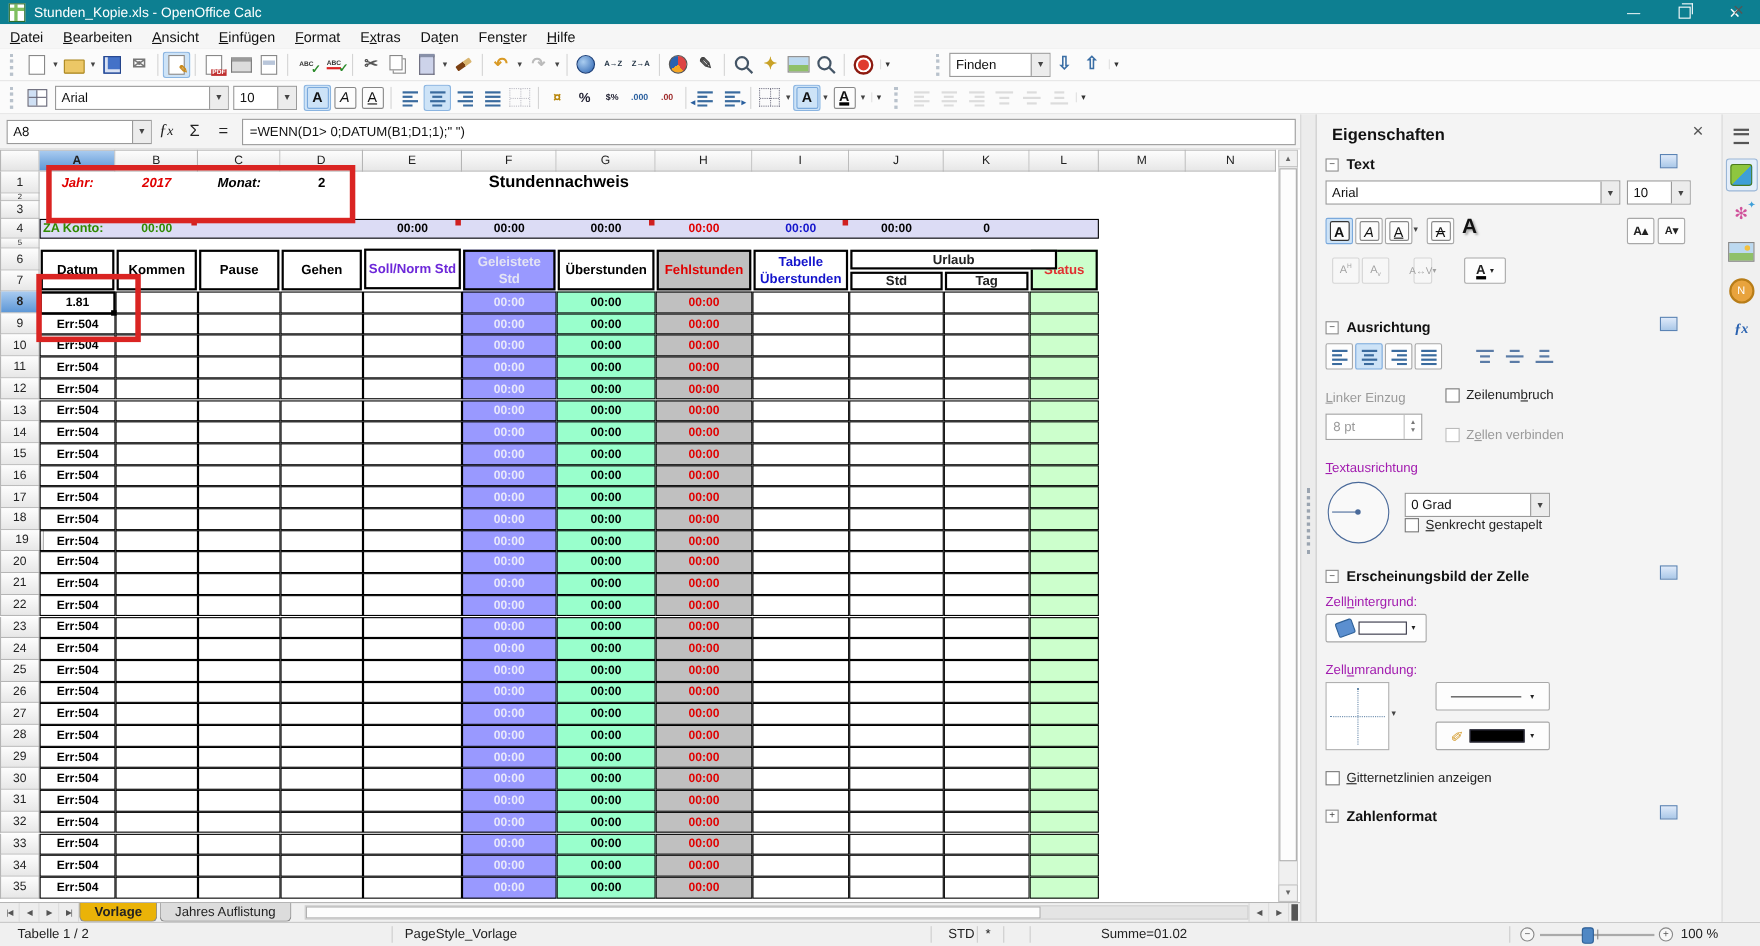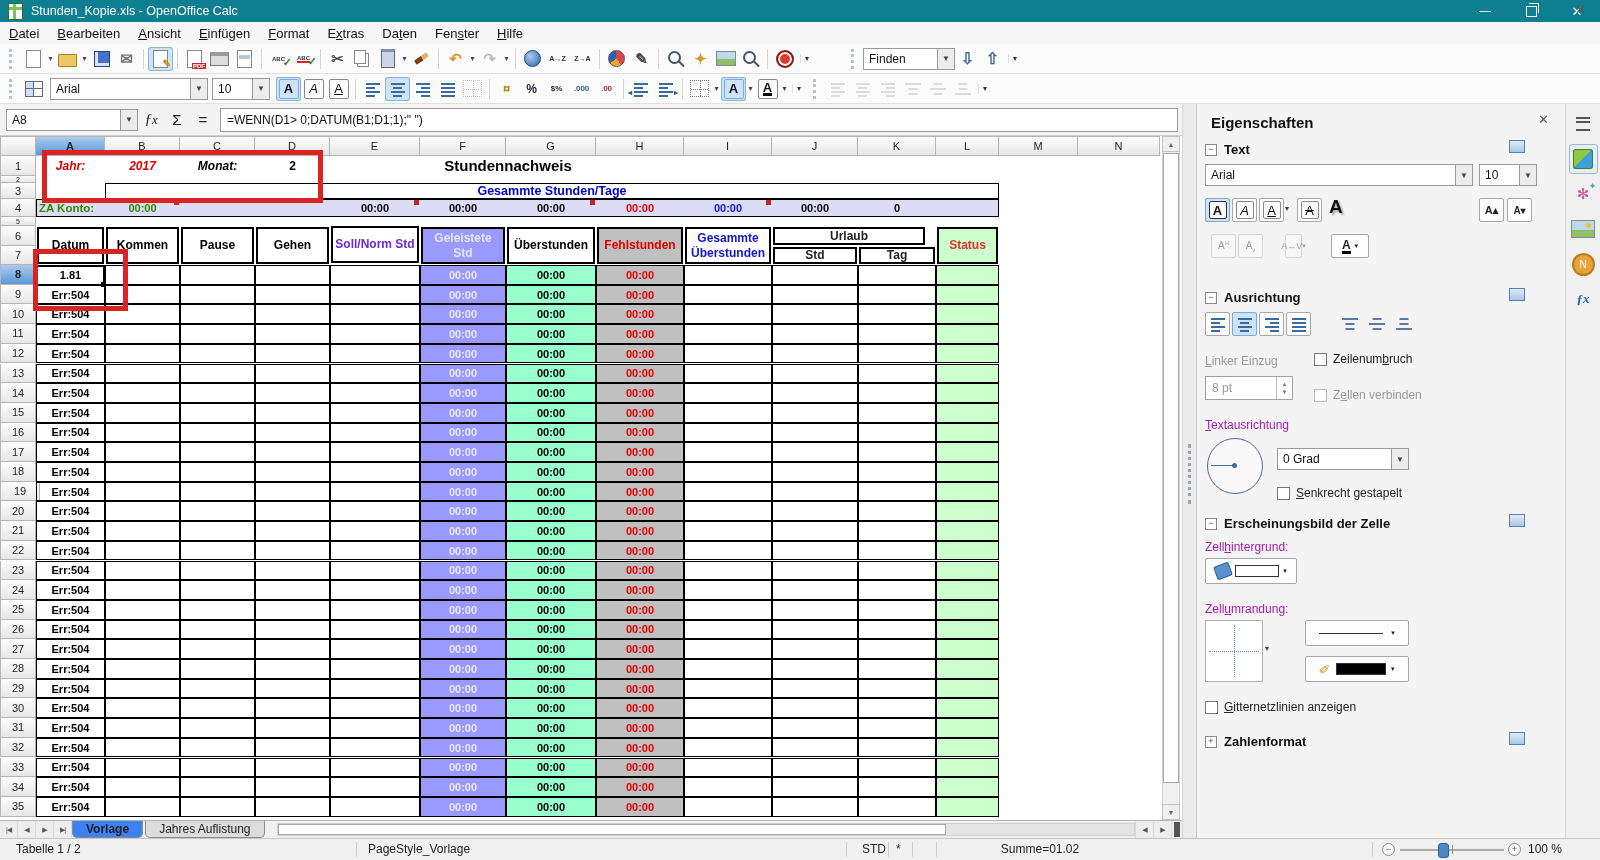--- a/index.html
+++ b/index.html
@@ -100,21 +100,21 @@
   .sthumb{position:absolute;background:#fdfdfd;border:1px solid #aaa;box-sizing:border-box}
   
   .ann{position:absolute;border:5px solid #da2422;z-index:40;pointer-events:none}
   
   #tabbar{position:absolute;left:0;top:820px;width:1182px;height:18px;background:#f0f0f0;border-top:1px solid #b5b5b5;
           display:flex;align-items:stretch;box-sizing:border-box}
   .tnav{width:17px;display:flex;align-items:center;justify-content:center;font-size:7px;color:#555;
         border-right:1px solid #d8d8d8;background:#ededed;letter-spacing:-1px}
   .stab{padding:0 13px;display:flex;align-items:center;font-size:12px;color:#222;background:#dcdcdc;
         border:1px solid #8a8a8a;border-top:none;border-radius:0 0 5px 5px;margin-right:2px}
-  .stab.on{background:#3b82f6;font-weight:bold}
+  .stab.on{background:#eab308;font-weight:bold}
   
   #statusbar{position:absolute;left:0;top:838px;width:1600px;height:22px;background:#f0f0f0;border-top:1px solid #c6c6c6;
              font-size:12px;color:#222}
   #statusbar span{position:absolute;top:3px;white-space:nowrap}
   .ssep{position:absolute;top:3px;width:1px;height:15px;background:#cccccc}
   .zbtn{position:absolute;top:4px;width:13px;height:13px;border:1px solid #888;border-radius:50%;font-size:9px;
         line-height:11px;text-align:center;color:#555;background:#f8f8f8;box-sizing:border-box}
   #ztrack{position:absolute;top:10px;height:2px;background:#aaa}
   #znotch{position:absolute;top:6px;width:1px;height:9px;background:#888}
   #zthumb{position:absolute;top:4px;width:9px;height:13px;background:#4f87c4;border:1px solid #2d5f96;border-radius:3px}
@@ -526,21 +526,20 @@
     <div class="rowhdr" style="left: 0px; top: 582.1px; width: 36px; height: 19.7px; font-size: 11px;">31</div>
     <div class="rowhdr" style="left: 0px; top: 601.8px; width: 36px; height: 19.7px; font-size: 11px;">32</div>
     <div class="rowhdr" style="left: 0px; top: 621.5px; width: 36px; height: 19.7px; font-size: 11px;">33</div>
     <div class="rowhdr" style="left: 0px; top: 641.2px; width: 36px; height: 19.7px; font-size: 11px;">34</div>
     <div class="rowhdr" style="left: 0px; top: 660.9px; width: 36px; height: 19.7px; font-size: 11px;">35</div>
     <div class="r1" style="left: 36px; top: 20px; width: 69px; height: 20px; color: rgb(224, 0, 0); font-style: italic;">Jahr:</div>
     <div class="r1" style="left: 105px; top: 20px; width: 75px; height: 20px; color: rgb(224, 0, 0); font-style: italic;">2017</div>
     <div class="r1" style="left: 180px; top: 20px; width: 75px; height: 20px; color: rgb(0, 0, 0); font-style: italic;">Monat:</div>
     <div class="r1" style="left: 255px; top: 20px; width: 75px; height: 20px; color: rgb(0, 0, 0); font-style: normal;">2</div>
     <div class="r1" style="left: 420px; top: 19px; width: 176px; height: 21px; font-size: 15px; color: rgb(0, 0, 0);">Stundennachweis</div>
-    <div class="r1" style="left: 105px; top: 47px; width: 894px; height: 16px; border: 1px solid rgb(0, 0, 0); box-sizing: border-box; color: rgb(0, 0, 204); font-size: 12.5px; font-style: normal;">Gesammte Stunden/Tage</div>
     <div style="position: absolute; left: 36px; top: 63px; width: 963px; height: 18px; background: rgb(220, 220, 245); border: 1px solid rgb(0, 0, 0); box-sizing: border-box;"></div>
     <div class="r1" style="left: 39px; top: 63px; width: 66px; height: 18px; justify-content: flex-start; color: rgb(47, 138, 0); font-style: normal; font-size: 11.5px;">ZA Konto:</div>
     <div class="r1" style="left: 105px; top: 63px; width: 75px; height: 18px; color: rgb(47, 138, 0); font-style: normal; font-size: 11px;">00:00</div>
     <div class="r1" style="left: 330px; top: 63px; width: 90px; height: 18px; color: rgb(0, 0, 0); font-style: normal; font-size: 11px;">00:00</div>
     <div class="r1" style="left: 420px; top: 63px; width: 86px; height: 18px; color: rgb(0, 0, 0); font-style: normal; font-size: 11px;">00:00</div>
     <div class="r1" style="left: 506px; top: 63px; width: 90px; height: 18px; color: rgb(0, 0, 0); font-style: normal; font-size: 11px;">00:00</div>
     <div class="r1" style="left: 596px; top: 63px; width: 88px; height: 18px; color: rgb(224, 0, 0); font-style: normal; font-size: 11px;">00:00</div>
     <div class="r1" style="left: 684px; top: 63px; width: 88px; height: 18px; color: rgb(20, 20, 204); font-style: normal; font-size: 11px;">00:00</div>
     <div class="r1" style="left: 772px; top: 63px; width: 86px; height: 18px; color: rgb(0, 0, 0); font-style: normal; font-size: 11px;">00:00</div>
     <div class="r1" style="left: 858px; top: 63px; width: 78px; height: 18px; color: rgb(0, 0, 0); font-style: normal; font-size: 11px;">0</div>
@@ -549,23 +548,23 @@
     <div class="cmark" style="left: 590px; top: 64px;"></div>
     <div class="cmark" style="left: 766px; top: 64px;"></div>
     <div class="hbox" style="left: 37px; top: 91px; width: 67px; height: 37px; background: rgb(255, 255, 255); color: rgb(0, 0, 0); padding: 0px 2px;">Datum</div>
     <div class="hbox" style="left: 106px; top: 91px; width: 73px; height: 37px; background: rgb(255, 255, 255); color: rgb(0, 0, 0); padding: 0px 2px;">Kommen</div>
     <div class="hbox" style="left: 181px; top: 91px; width: 73px; height: 37px; background: rgb(255, 255, 255); color: rgb(0, 0, 0); padding: 0px 2px;">Pause</div>
     <div class="hbox" style="left: 256px; top: 91px; width: 73px; height: 37px; background: rgb(255, 255, 255); color: rgb(0, 0, 0); padding: 0px 2px;">Gehen</div>
     <div class="hbox" style="left: 331px; top: 90px; width: 88px; height: 37px; background: rgb(255, 255, 255); color: #6d28d9; padding: 0px 2px;">Soll/Norm Std</div>
     <div class="hbox" style="left: 421px; top: 91px; width: 84px; height: 37px; background: rgb(153, 153, 255); color: rgb(228, 228, 244); padding: 0px 2px;">Geleistete Std</div>
     <div class="hbox" style="left: 507px; top: 91px; width: 88px; height: 37px; background: rgb(255, 255, 255); color: rgb(0, 0, 0); padding: 0px 2px;">Überstunden</div>
     <div class="hbox" style="left: 597px; top: 91px; width: 86px; height: 37px; background: rgb(192, 192, 192); color: rgb(224, 0, 0); padding: 0px 2px;">Fehlstunden</div>
-    <div class="hbox" style="left: 685px; top: 91px; width: 86px; height: 37px; background: rgb(255, 255, 255); color: rgb(20, 20, 204); padding: 0px 2px;">Gesammte Überstunden</div>
+    <div class="hbox" style="left: 685px; top: 91px; width: 86px; height: 37px; background: rgb(255, 255, 255); color: rgb(20, 20, 204); padding: 0px 2px;">Tabelle Überstunden</div>
     <div class="hbox" style="left: 937px; top: 91px; width: 61px; height: 37px; background: rgb(204, 255, 204); color: rgb(224, 48, 48); padding: 0px 2px;">Status</div>
-    <div class="hbox" style="left: 773px; top: 91px; width: 152px; height: 18px;">Urlaub</div>
+    <div class="hbox" style="left: 773px; top: 91px; width: 188px; height: 18px;">Urlaub</div>
     <div class="hbox" style="left: 773px; top: 111px; width: 84px; height: 17px;">Std</div>
     <div class="hbox" style="left: 859px; top: 111px; width: 76px; height: 17px;">Tag</div>
     <div class="dc " style="left: 36px; top: 129px; width: 69px; height: 19.7px;">1.81</div>
     <div class="dc " style="left: 105px; top: 129px; width: 75px; height: 19.7px;"></div>
     <div class="dc " style="left: 180px; top: 129px; width: 75px; height: 19.7px;"></div>
     <div class="dc " style="left: 255px; top: 129px; width: 75px; height: 19.7px;"></div>
     <div class="dc " style="left: 330px; top: 129px; width: 90px; height: 19.7px;"></div>
     <div class="dc cF" style="left: 420px; top: 129px; width: 86px; height: 19.7px;">00:00</div>
     <div class="dc cG" style="left: 506px; top: 129px; width: 90px; height: 19.7px;">00:00</div>
     <div class="dc cH" style="left: 596px; top: 129px; width: 88px; height: 19.7px;">00:00</div>
@@ -1076,21 +1075,21 @@
   <div class="cbrow dim" style="left:117px;top:284px">
     <span class="cb" style="border-color:#bbb"></span>
       <span class="cblab dim" id="lbl-merge">Z<u>e</u>llen verbinden</span>
   </div>
   <div class="sblabel" style="left:8px;top:314px" id="lbl-orient"><u>T</u>extausrichtung</div>
   <div class="dial" style="left:10px;top:334px"></div>
   <div class="combo" style="position:absolute;left:80px;top:344px;width:132px">
     <span>0 Grad</span>
       <span class="da">▼</span>
   </div>
-  <div class="cbrow" style="left:80px;top:382px">
+  <div class="cbrow" style="left:80px;top:366px">
     <span class="cb"></span>
       <span class="cblab" id="lbl-stacked"><u>S</u>enkrecht gestapelt</span>
   </div>
 
   <div class="shead" style="left:8px;top:412px">
     <span class="exp">−</span>
     <span>Erscheinungsbild der Zelle</span>
   </div>
   <div class="lnch" style="top:410px"></div>
   <div class="sblabel" style="left:8px;top:436px" id="lbl-cellbg">Zell<u>h</u>intergrund:</div>

